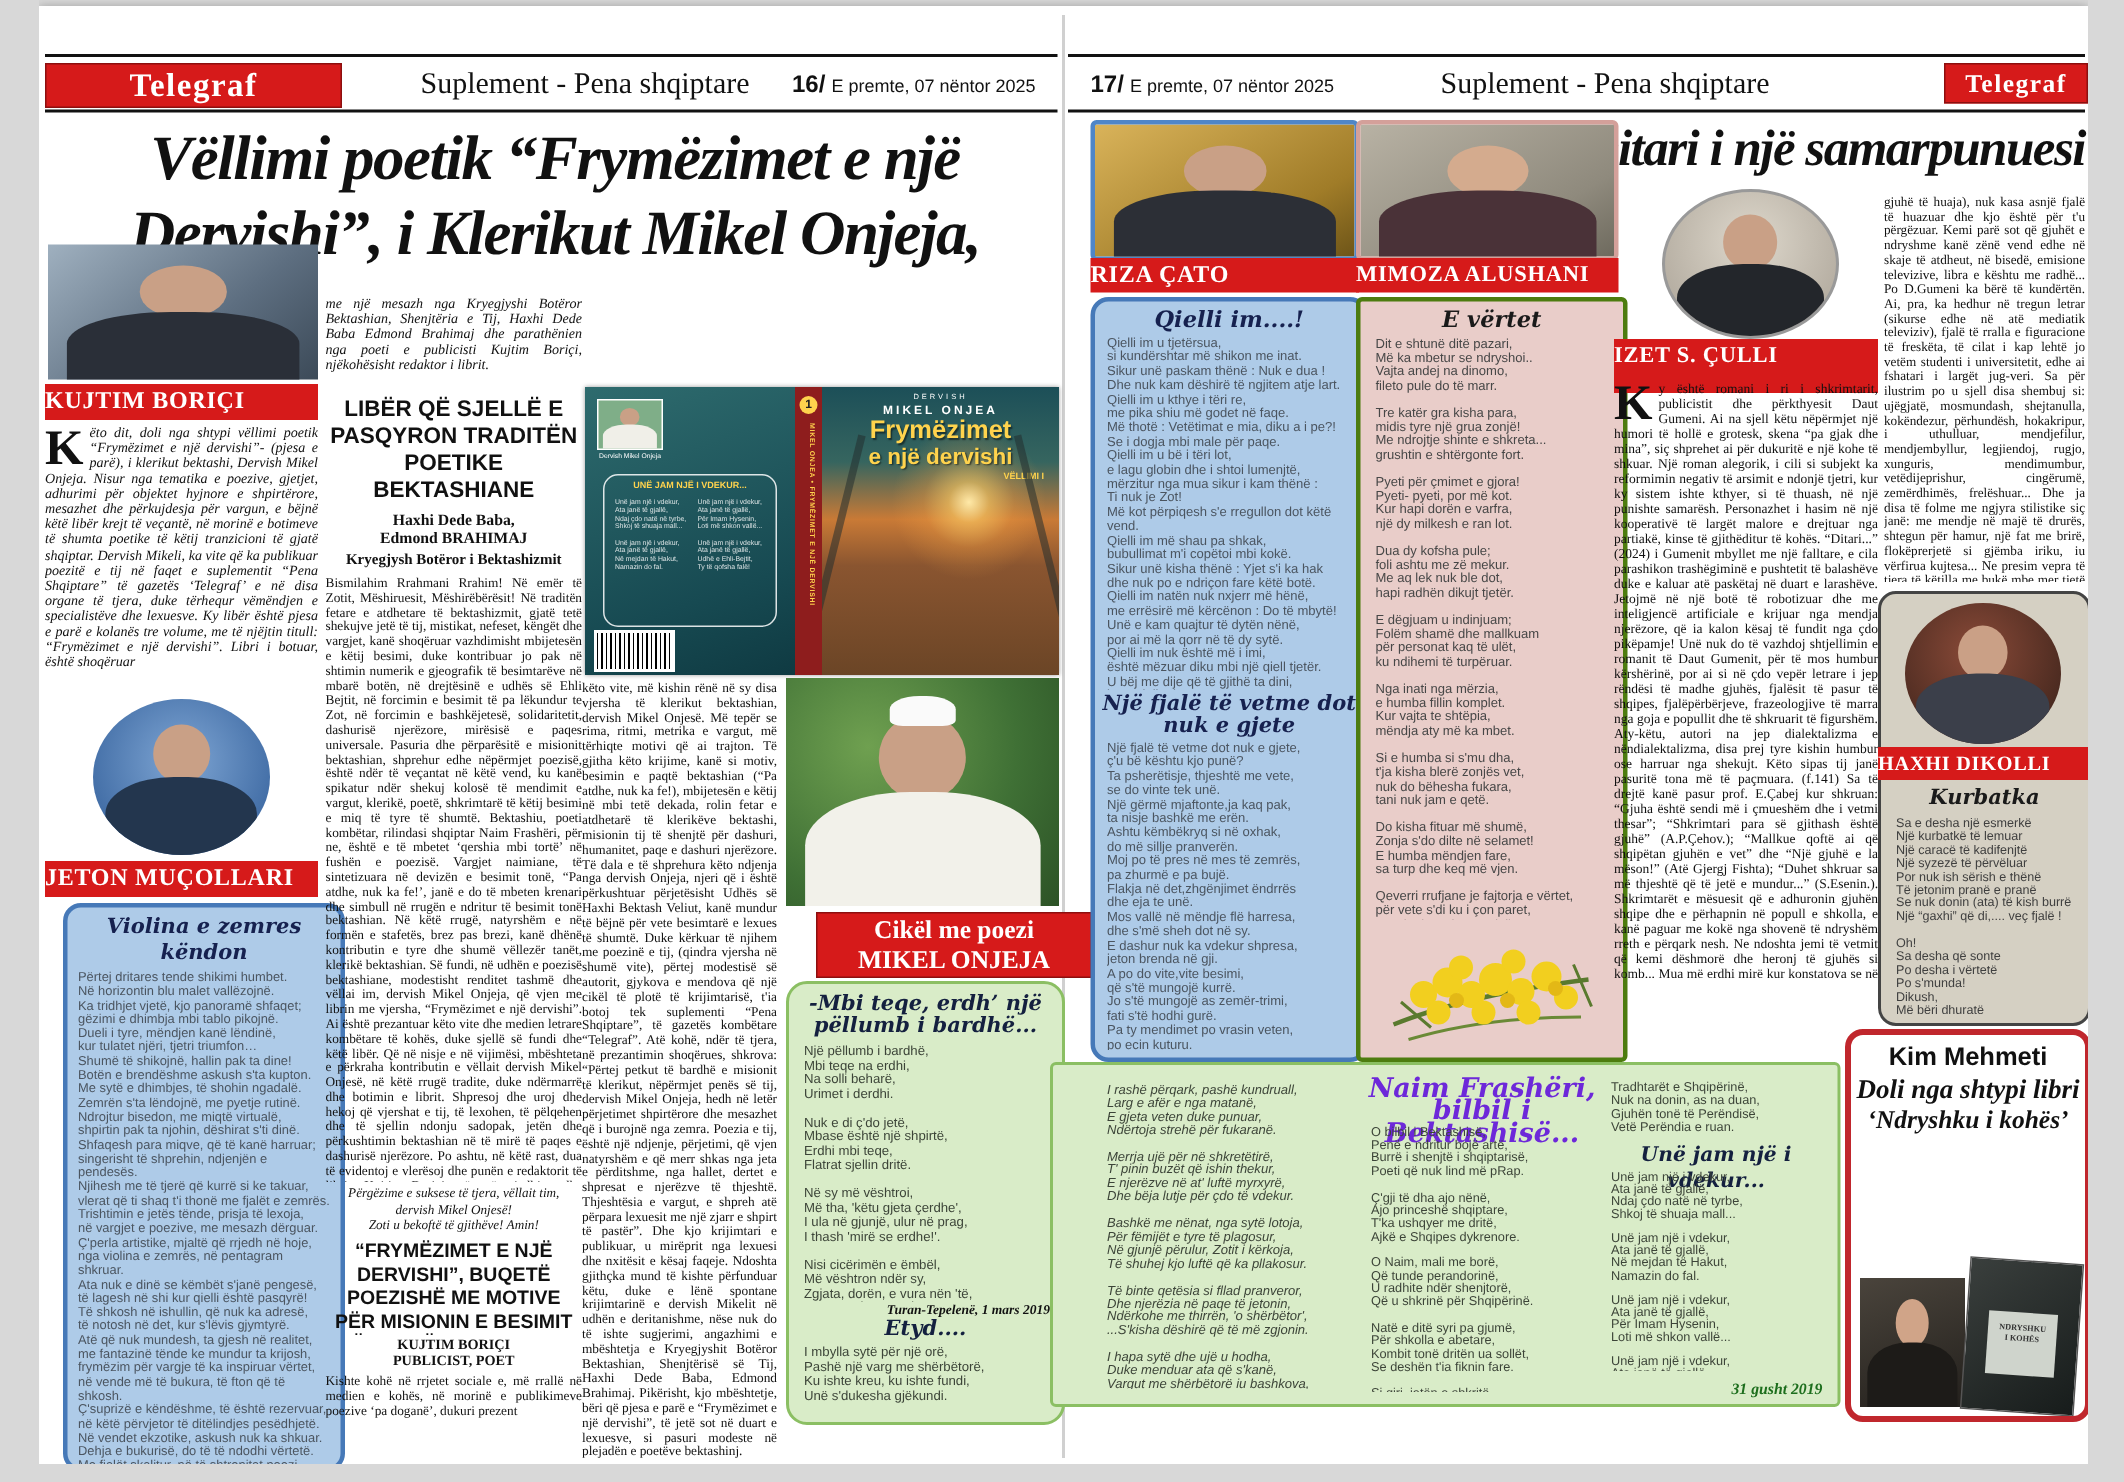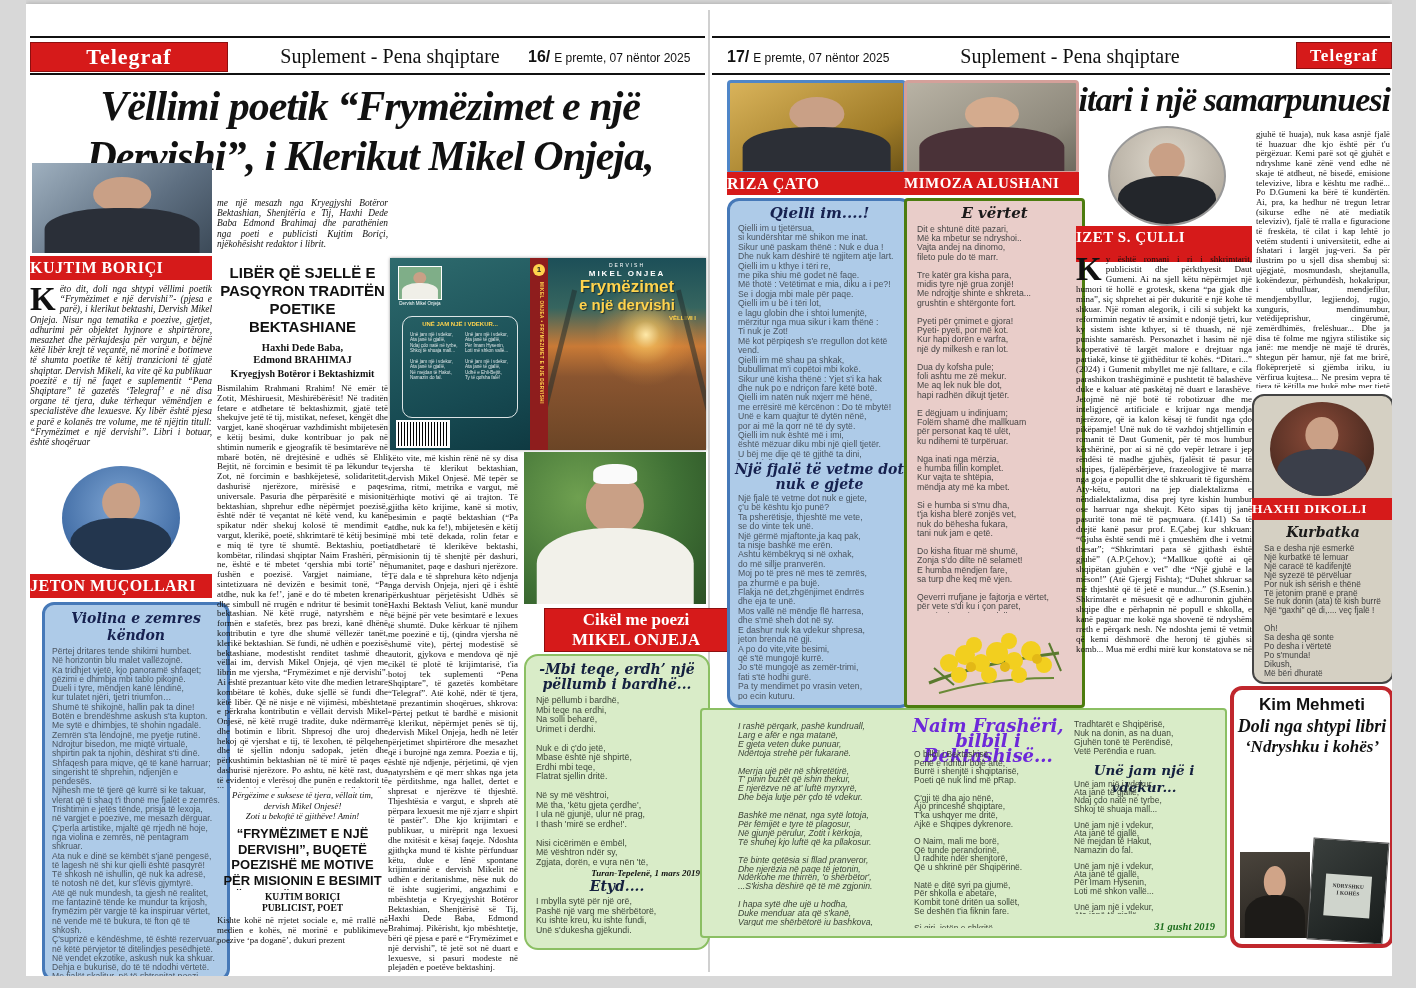--- a/index.html
+++ b/index.html
@@ -412,21 +412,21 @@
 
 Natë e ditë syri pa gjumë,
 Për shkolla e abetare,
 Kombit tonë dritën ua sollët,
 Se deshën t'ia fiknin fare.
 
 Si qiri, jetën e shkritë,
 Burra me mendje të ndritur,
 Dhe na e sollët këtë ditë,
 Shqipja jonë sa e kishte pritur.</div>
-    <div class="poem" style="position:absolute;left:372px;top:10px;width:140px;height:40px;color:#3c4438;font-size:8.5px;line-height:8.9px;">Tradhtarët e Shqipërisë,
+    <div class="poem" style="position:absolute;left:372px;top:10px;width:140px;height:40px;color:#3c4438;font-size:8.5px;line-height:8.9px;">Tradhtarët e Shqipërinë,
 Nuk na donin, as na duan,
 Gjuhën tonë të Perëndisë,
 Vetë Perëndia e ruan.</div>
     <div class="st" style="position:absolute;left:362px;top:52px;width:160px;font-size:13.5px;color:#14203f;">Unë jam një i vdekur...</div>
     <div class="poem" style="position:absolute;left:372px;top:70px;width:140px;height:134px;color:#3c4438;font-size:8.5px;line-height:8.2px;">Unë jam një i vdekur,
 Ata janë të gjallë,
 Ndaj çdo natë në tyrbe,
 Shkoj të shuaja mall...
 
 Unë jam një i vdekur,

